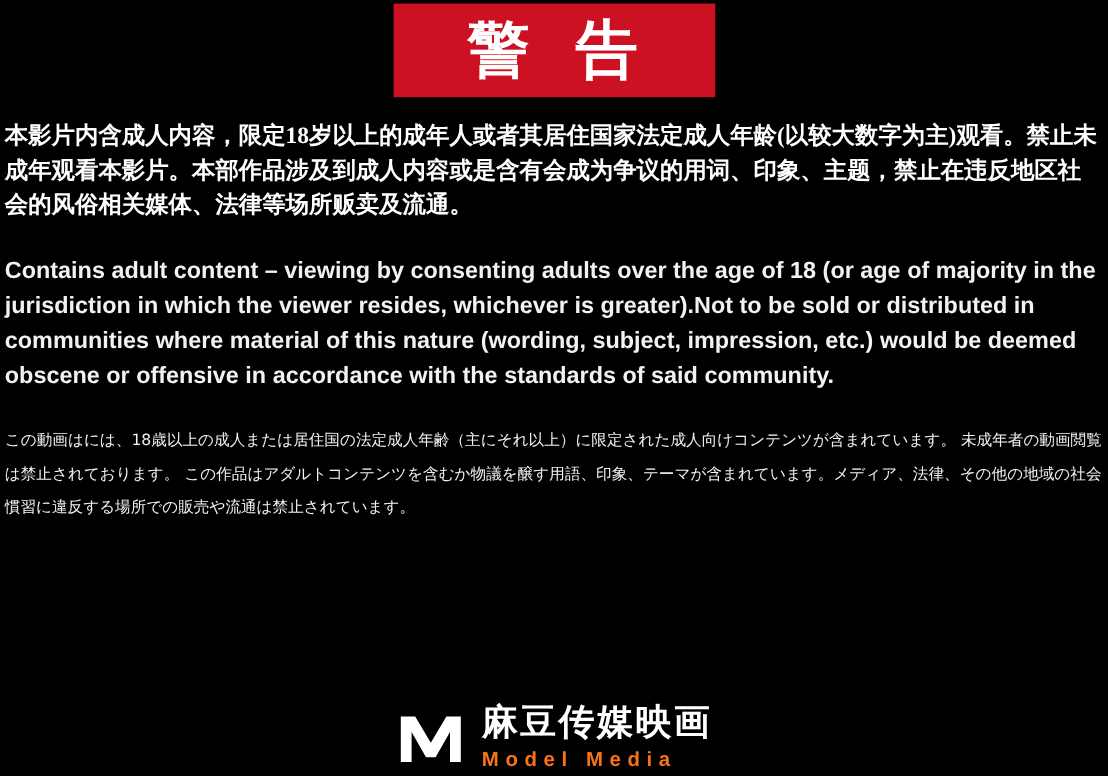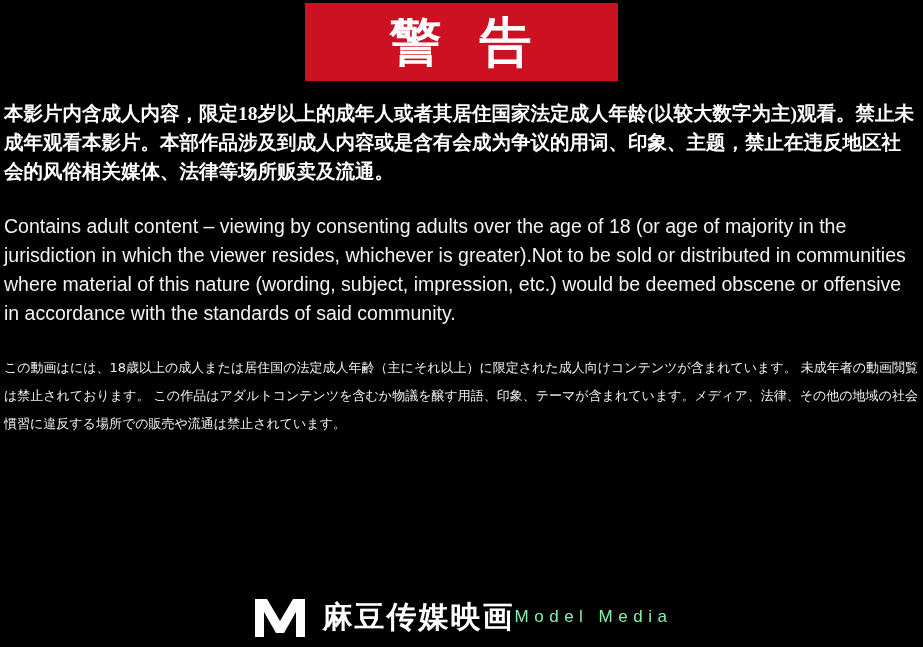--- a/index.html
+++ b/index.html
@@ -23,21 +23,21 @@
   }
   
   .banner-wrap {
     width: 100%;
     display: flex;
     justify-content: center;
     padding-top: 3px;
   }
   .banner {
     background: #cc1122;
-    width: 313px;
+    width: 268px;
     height: 78px;
     display: flex;
     align-items: center;
     justify-content: center;
   }
   .banner-text {
     color: #ffffff;
     font-family: "DejaVu Sans", sans-serif;
     font-size: 52px;
     font-weight: bold;
@@ -58,21 +58,21 @@
     font-size: 19.5px;
     font-weight: bold;
     line-height: 29px;
     letter-spacing: 0px;
     margin-top: 18px;
     color: #ffffff;
   }
   .para.en {
     font-family: "Liberation Sans", sans-serif;
     font-size: 19.5px;
-    font-weight: normal;
+    font-weight: bold;
     line-height: 29px;
     margin-top: 26px;
     color: #f2f2f2;
   }
   .para.ja {
     font-family: "DejaVu Sans", sans-serif;
     font-size: 13px;
     font-weight: normal;
     line-height: 28px;
     margin-top: 26px;
@@ -91,37 +91,37 @@
   }
   .logo-mark {
     width: 58px;
     height: 48px;
     position: relative;
     flex: 0 0 auto;
   }
   .logo-mark svg { display: block; }
   .logo-text {
     display: flex;
-    flex-direction: row;
+    flex-direction: column;
     justify-content: center;
     line-height: 1;
   }
   .logo-cn {
     font-family: "DejaVu Sans", sans-serif;
     font-size: 30px;
     font-weight: bold;
     letter-spacing: 2px;
     color: #ffffff;
   }
   .logo-en {
     font-family: "Liberation Sans", sans-serif;
     font-size: 17px;
-    font-weight: normal;
+    font-weight: bold;
     letter-spacing: 5.5px;
-    color: #86efac;
+    color: #f97316;
     margin-top: 6px;
   }
 </style>
 </head>
 <body>
 
 <div class="page">
 
   <div class="banner-wrap">
     <div class="banner">

